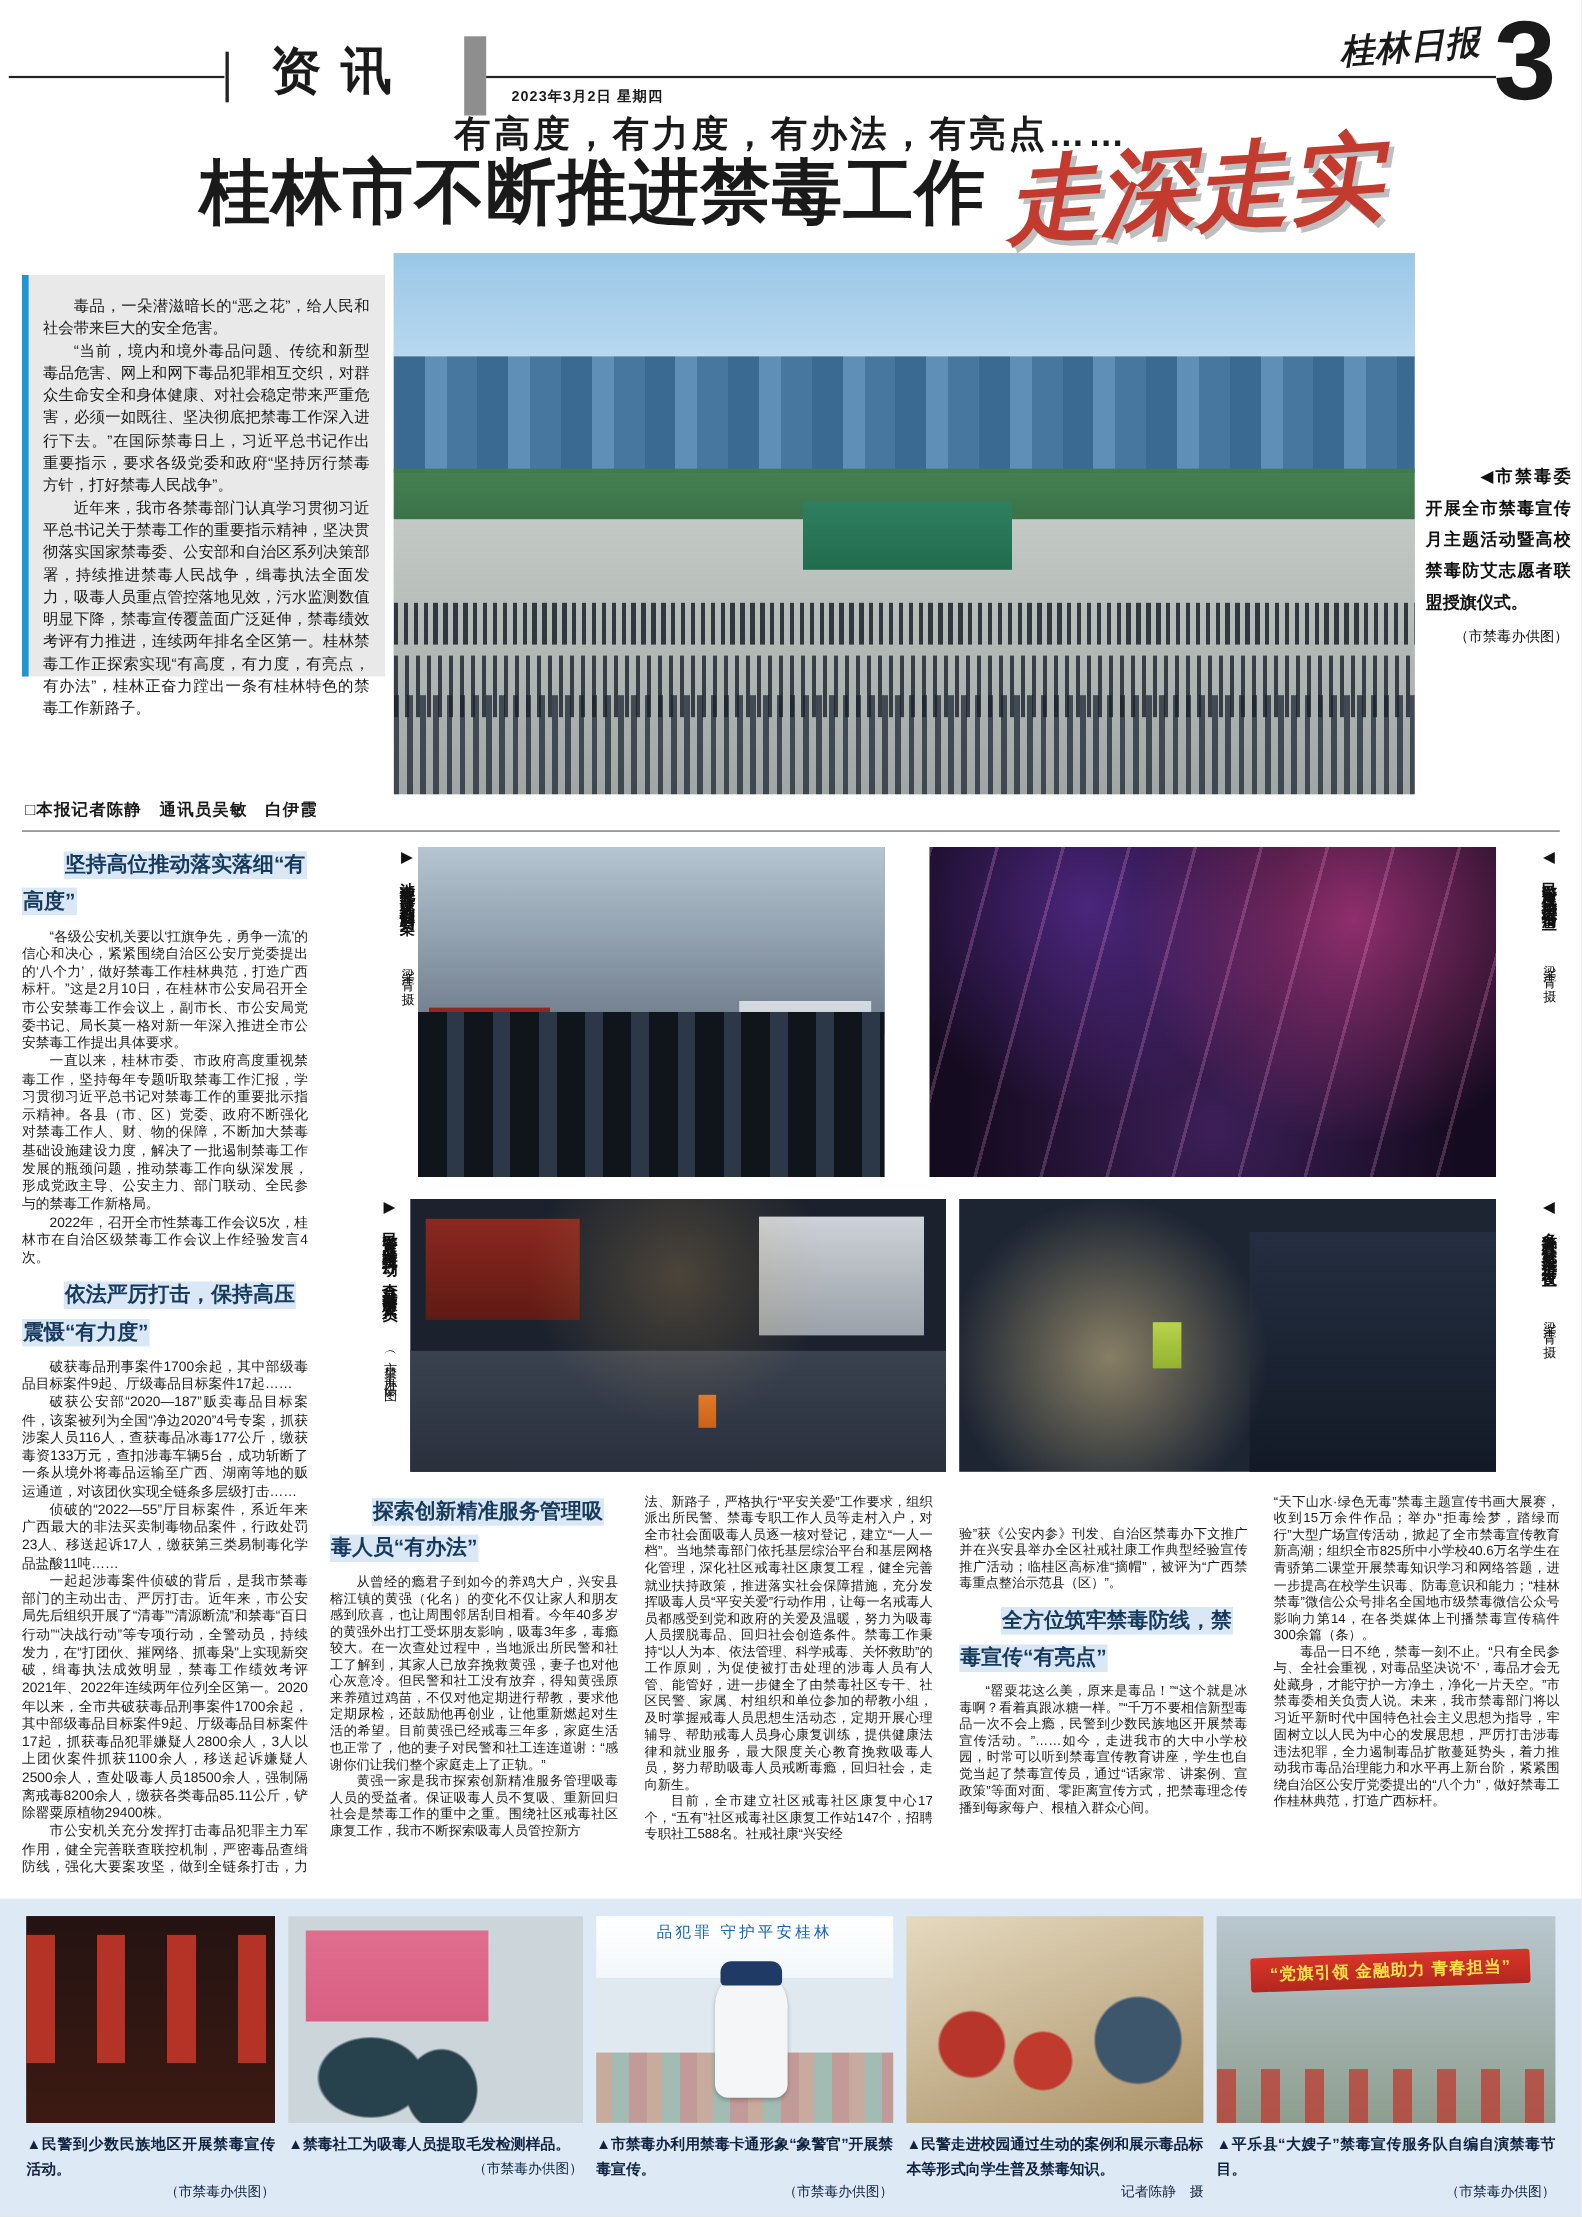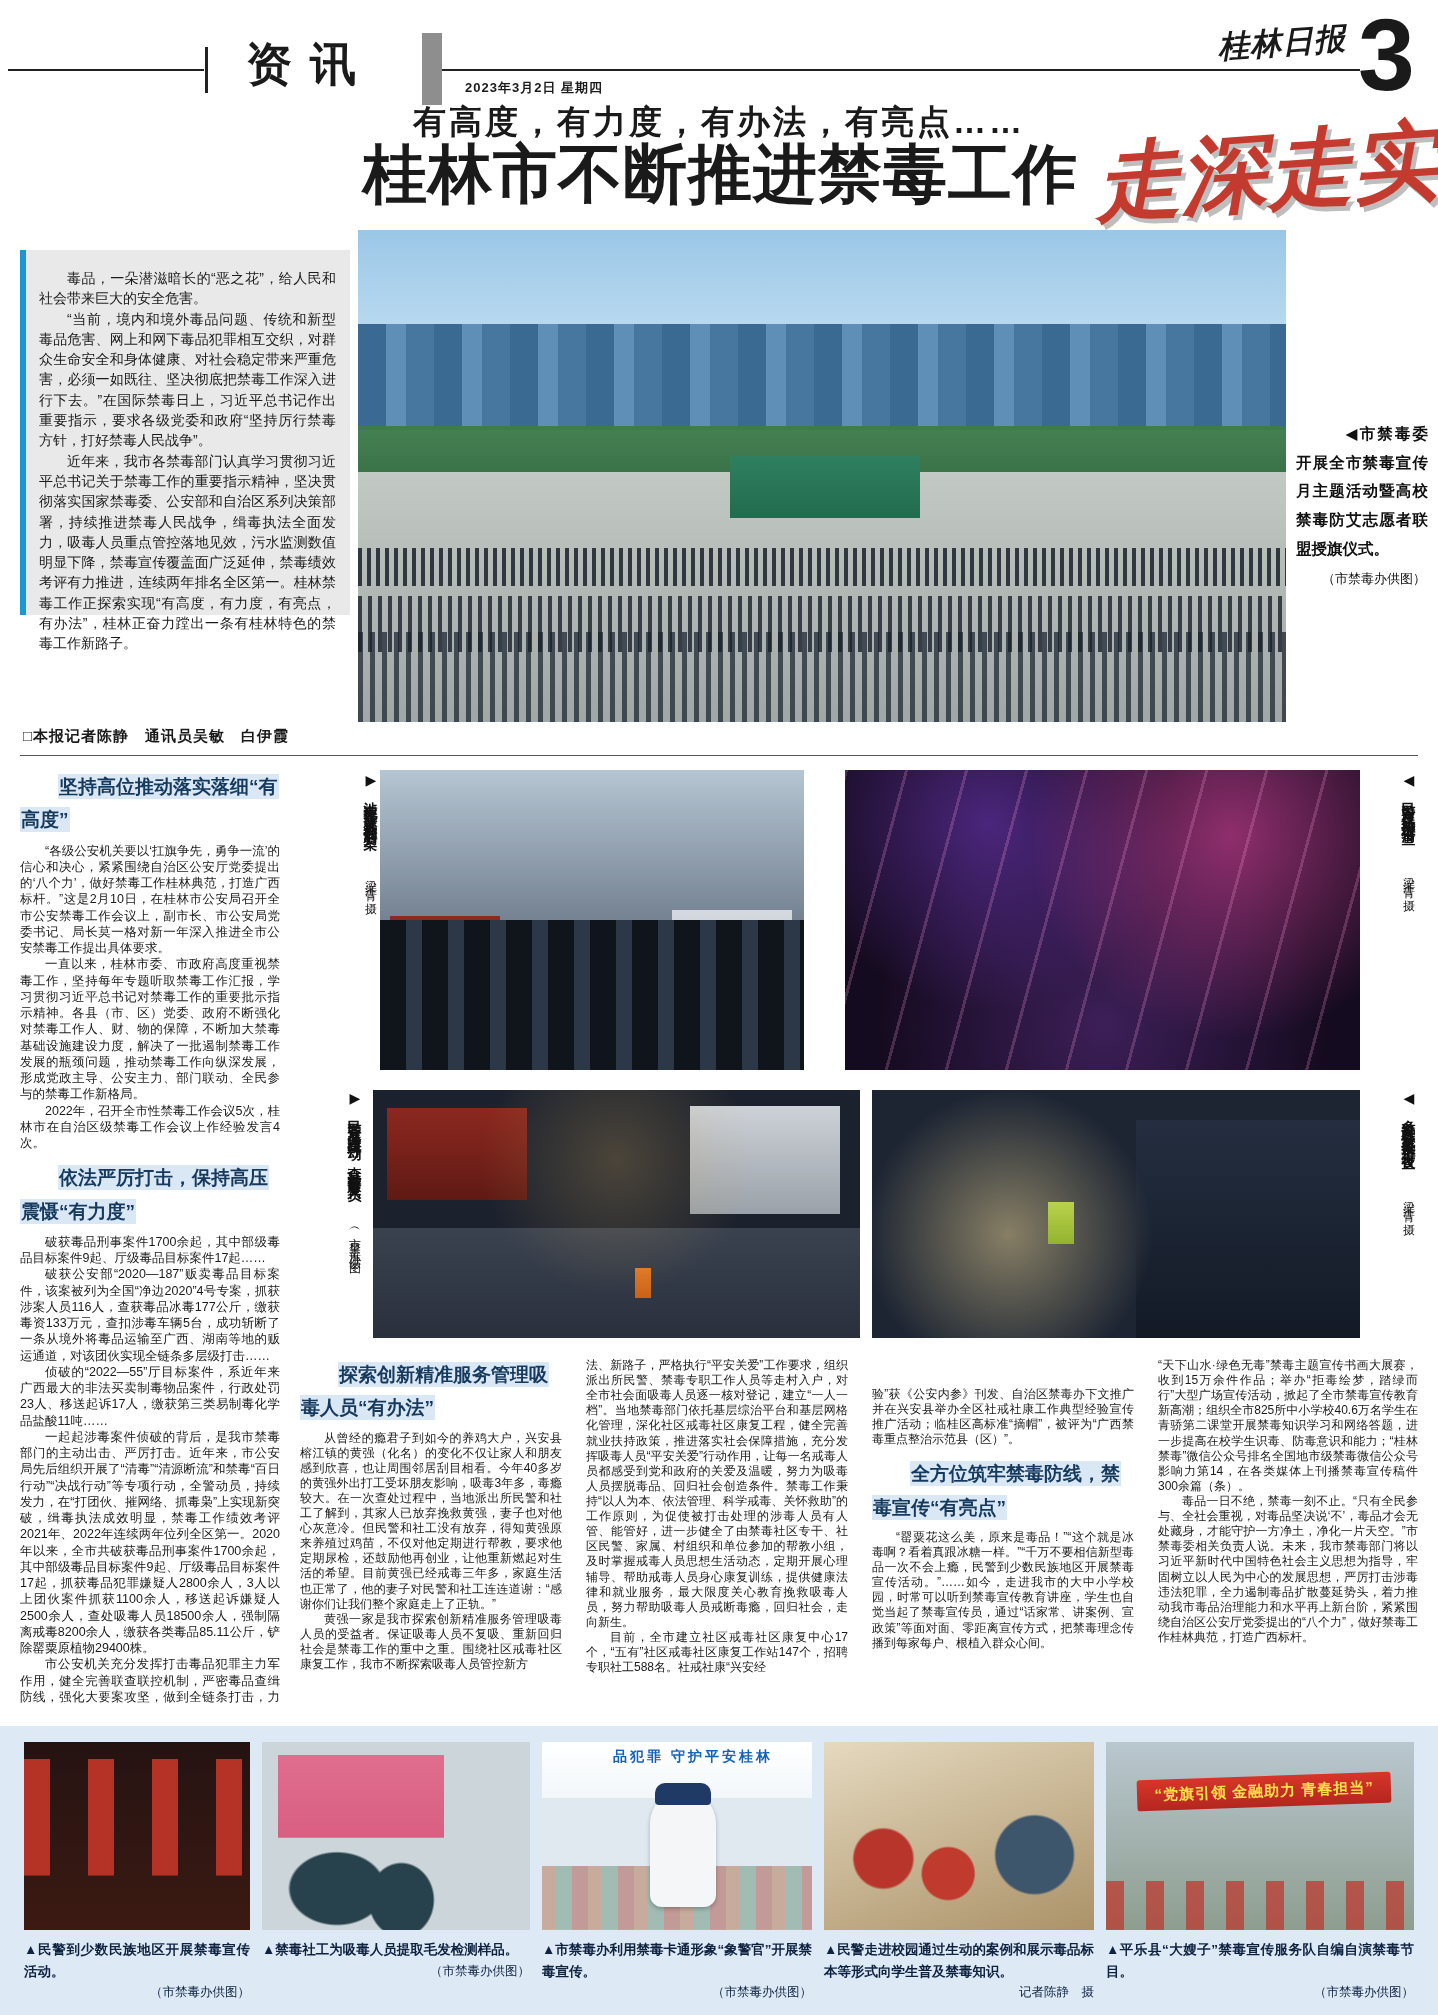--- a/index.html
+++ b/index.html
@@ -13,21 +13,21 @@
                letter-spacing:18px;font-family:"Liberation Serif","DejaVu Serif",serif;}
   .hdr-graybar{position:absolute;left:422px;top:33px;width:20px;height:72px;background:#8e8e8e;}
   .hdr-rule{position:absolute;left:442px;top:69px;width:918px;height:2px;background:#222;}
   .hdr-date{position:absolute;left:465px;top:79px;font-size:13px;font-weight:bold;letter-spacing:1px;}
   .masthead{position:absolute;left:1218px;top:22px;font-size:31px;font-weight:bold;font-style:italic;
             font-family:"Liberation Serif","DejaVu Serif",serif;transform:rotate(-4deg);letter-spacing:1px;}
   .pageno{position:absolute;left:1358px;top:4px;font-size:102px;font-weight:900;line-height:1;}
 
   
   .kicker{position:absolute;left:0;right:0;top:100px;text-align:center;font-size:33px;font-weight:900;letter-spacing:3px;}
-  .headline{position:absolute;left:0;right:0;top:140px;display:flex;justify-content:flex-end;align-items:flex-start;gap:16px;}
+  .headline{position:absolute;left:0;right:0;top:140px;display:flex;justify-content:center;align-items:flex-start;gap:16px;}
   .hl-main{font-size:64px;font-weight:900;line-height:1.08;letter-spacing:1px;}
   .hl-call{font-size:86px;font-weight:bold;font-style:italic;line-height:.95;
            font-family:"Liberation Serif","DejaVu Serif",serif;transform:rotate(-4deg);
            text-shadow:4px 5px 0 rgba(125,125,125,.5);margin-top:-8px;}
 
   
   .lede{position:absolute;left:20px;top:250px;width:330px;height:365px;background:#e9e9e9;
         border-left:6px solid #1d97d4;box-sizing:border-box;padding:18px 14px 0 13px;
         font-size:14px;line-height:1.45;text-align:justify;}
   .lede p{margin:0;text-indent:2em;}
@@ -142,21 +142,21 @@
        radial-gradient(circle at 22% 62%, #b8352b 12%, rgba(0,0,0,0) 13%),
        radial-gradient(circle at 46% 70%, #c03a2e 13%, rgba(0,0,0,0) 14%),
        radial-gradient(circle at 78% 60%, #3d566b 16%, rgba(0,0,0,0) 17%),
        linear-gradient(160deg,#e5d9bf,#ab9268);}
   .bp5{background:linear-gradient(#b9c7cf,#8d9e8f);background-image:
        repeating-linear-gradient(90deg, rgba(190,50,40,.7) 0 18px, rgba(0,0,0,0) 18px 40px),
        linear-gradient(#b9c7cf,#8d9e8f);
        background-size:100% 26%,100% 100%;background-position:0 100%,0 0;background-repeat:no-repeat;}
 
   .banner-blue{position:absolute;left:0;top:6px;width:100%;text-align:center;font-size:14px;
-               font-weight:bold;color:#1463b8;letter-spacing:3px;margin-left:16px;}
+               font-weight:normal;color:#1463b8;letter-spacing:3px;}
   .mascot{position:absolute;left:40%;top:26%;width:66px;height:116px;background:#f4f6f8;
           border-radius:32px 32px 12px 12px;box-shadow:0 2px 4px rgba(0,0,0,.25);}
   .mascot:before{content:"";position:absolute;left:5px;top:-8px;width:56px;height:22px;
           background:#203a66;border-radius:10px 10px 4px 4px;}
   .banner-red{position:absolute;left:10%;top:18%;width:80%;padding:6px 4px;text-align:center;
           background:linear-gradient(#d8352a,#b3271e);color:#ffe14d;font-size:15px;font-weight:bold;
           letter-spacing:1px;transform:rotate(-2deg);border-radius:3px;}
 </style>
 </head>
 <body>

